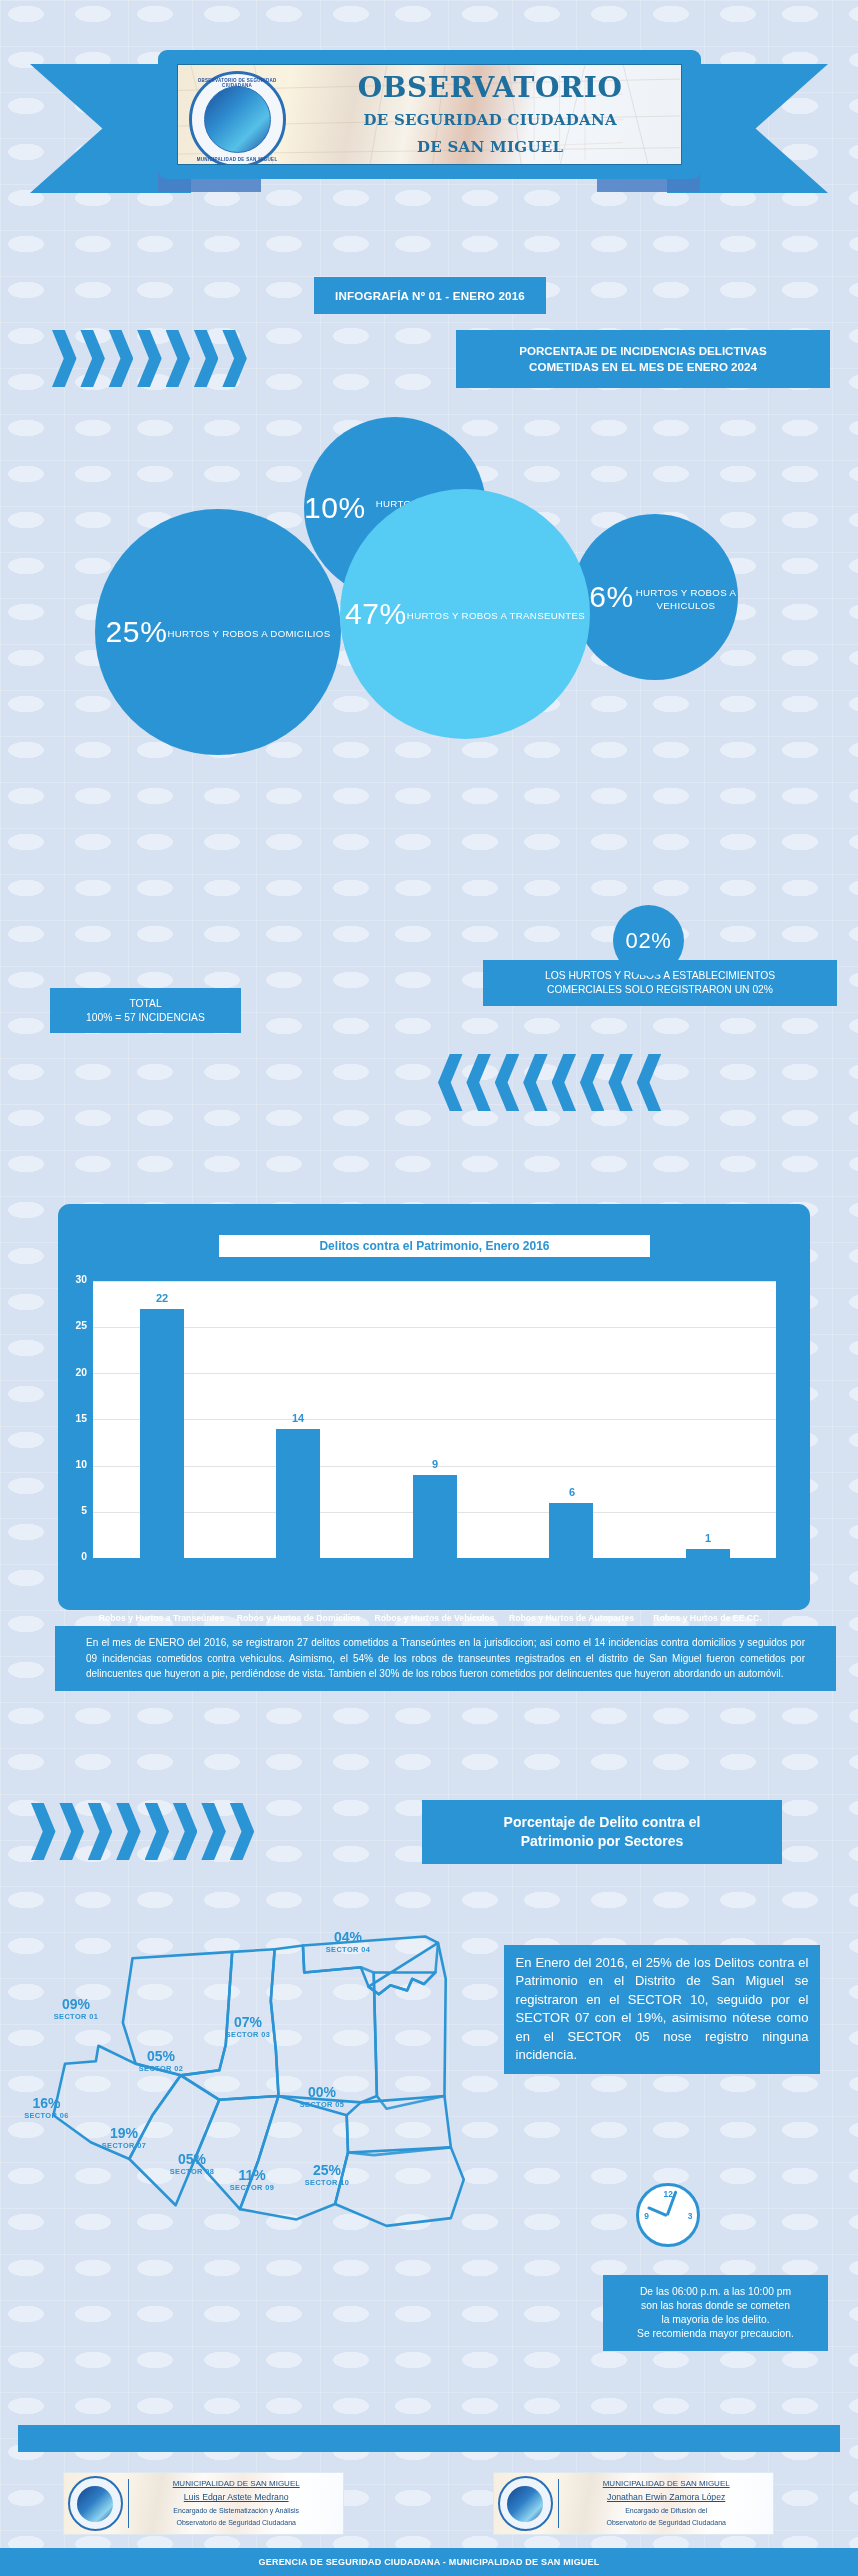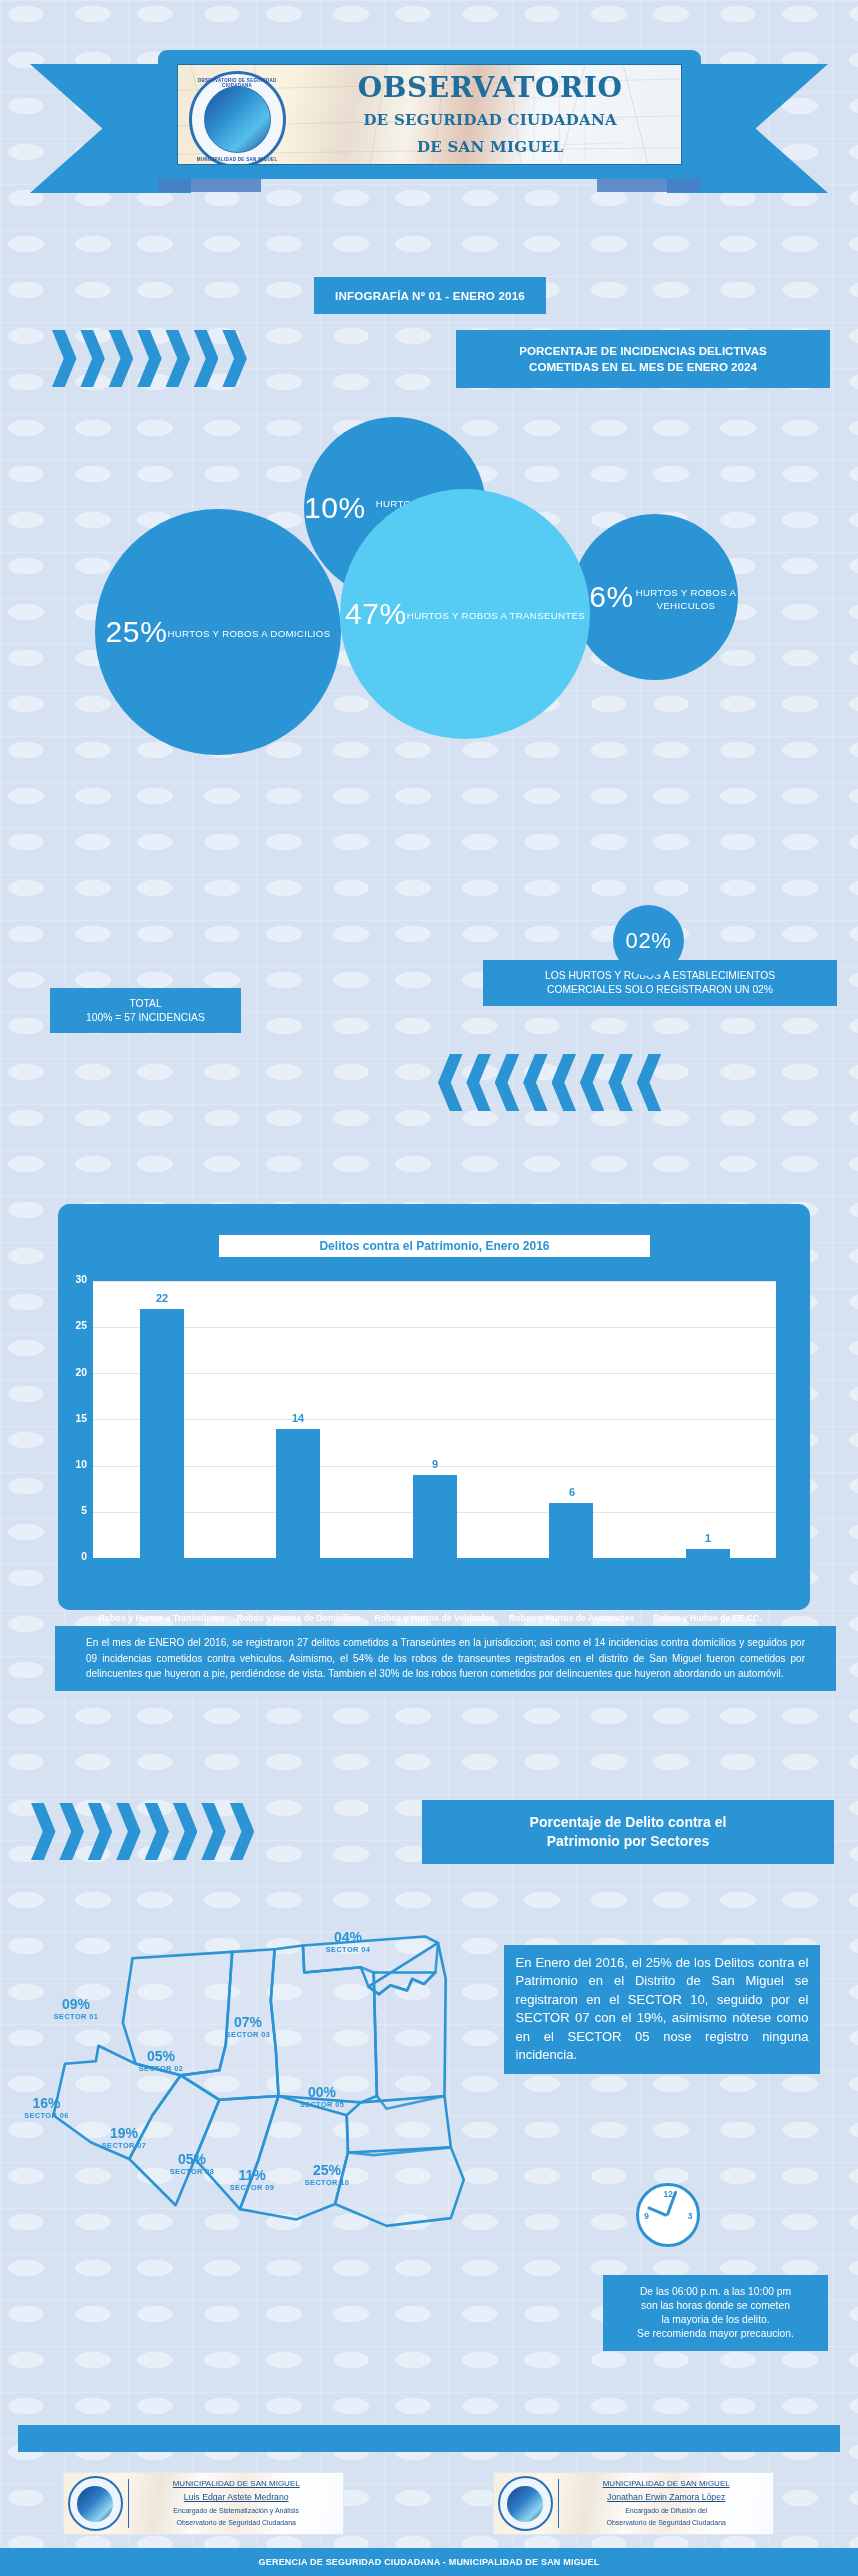--- a/index.html
+++ b/index.html
@@ -282,21 +282,21 @@
   <div class="chev-row" style="left:31px; top:1803px;">
     <div class="chev right"></div>
     <div class="chev right"></div>
     <div class="chev right"></div>
     <div class="chev right"></div>
     <div class="chev right"></div>
     <div class="chev right"></div>
     <div class="chev right"></div>
     <div class="chev right"></div>
   </div>
-  <div class="blue-box" style="left:422px; top:1800px; width:412px; height:64px; flex-direction:column; font-size:14px; font-weight:bold;">
+  <div class="blue-box" style="left:422px; top:1800px; width:360px; height:64px; flex-direction:column; font-size:14px; font-weight:bold;">
     <span>Porcentaje de Delito contra el</span>
     <span>Patrimonio por Sectores</span>
   </div>
 
   <div class="map-holder">
     <svg width="451" height="328" viewBox="0 0 700 510">
       <g fill="rgba(255,255,255,0.10)" stroke="#2b94d4" stroke-width="4" stroke-linejoin="round" stroke-linecap="round">
 
         <path d="M165 86 L320 76 L310 220 L300 260 L240 268 L170 250 L150 186 Z"></path>
 

